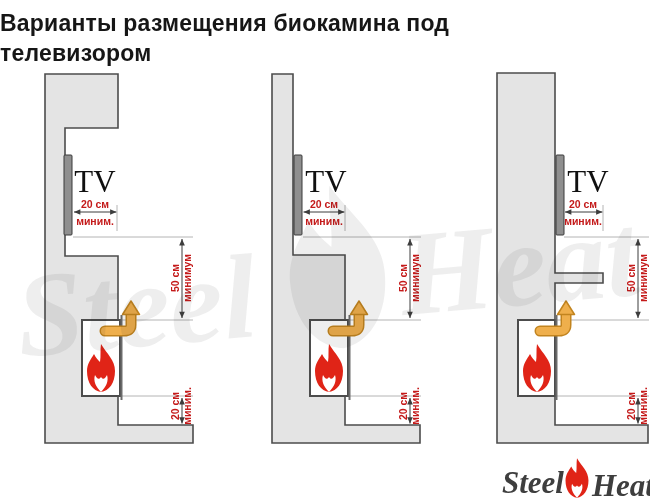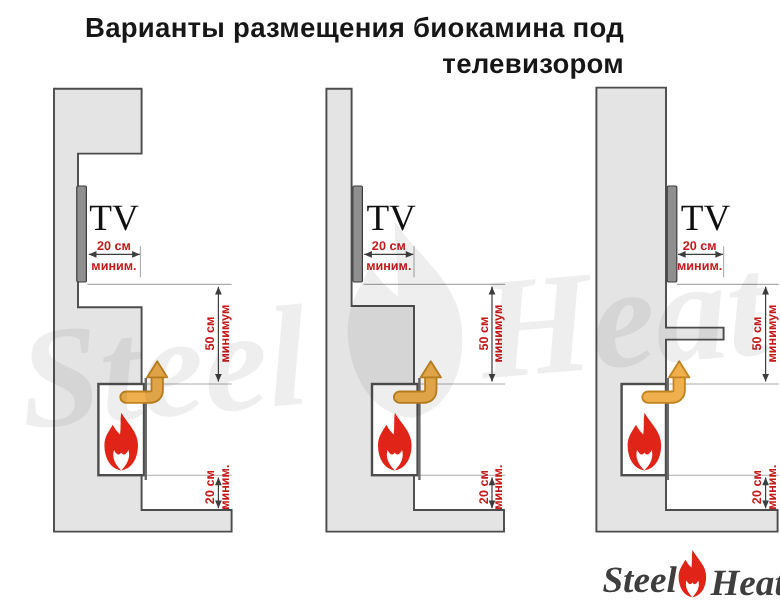--- a/index.html
+++ b/index.html
@@ -1,18 +1,18 @@
 <!DOCTYPE html>
 <html style="--wall-fill: #e4e4e4; --outline: #4c4c4c; --dim-line: #3d3d3d; --ext-line: #ababab; --dim-red: #c41a1a; --flame-red: #e02417; --arrow-fill: #efaf4c; --arrow-dark: #c2841f; --tv-fill: #8f8f8f; --logo-text: #3e3e3e;"><head>
 <meta charset="utf-8">
 <style>
   html,body{margin:0;padding:0;background:#fff;}
   #stage{position:relative;width:650px;height:502px;background:#fff;overflow:hidden;
          font-family:"Liberation Sans",sans-serif;}
-  #title{position:absolute;top:9px;left:0;width:520px;text-align:right;
+  #title{position:absolute;top:9px;left:0;width:520px;text-align:left;
          font:bold 23px/1.3 "Liberation Sans",sans-serif;color:#161616;letter-spacing:0.2px;}
   svg{position:absolute;top:0;left:0;}
   .wall{fill:var(--wall-fill,#e4e4e4);stroke:var(--outline,#4c4c4c);stroke-width:1.6;}
   .fireplace{fill:#ffffff;stroke:var(--outline,#4c4c4c);stroke-width:2;}
   .glass{stroke:#6b6b6b;stroke-width:2;}
   .tv{fill:var(--tv-fill,#8f8f8f);stroke:#3a3a3a;stroke-width:1;}
   .tvtext{fill:#101010;font:400 31px "Liberation Serif",serif;text-anchor:middle;}
   .dimline{stroke:var(--dim-line,#3d3d3d);stroke-width:1;fill:none;}
   .extline{stroke:var(--ext-line,#ababab);stroke-width:0.9;fill:none;}
   .redtext{fill:var(--dim-red,#c41a1a);font:bold 10.5px "Liberation Sans",sans-serif;text-anchor:middle;}

